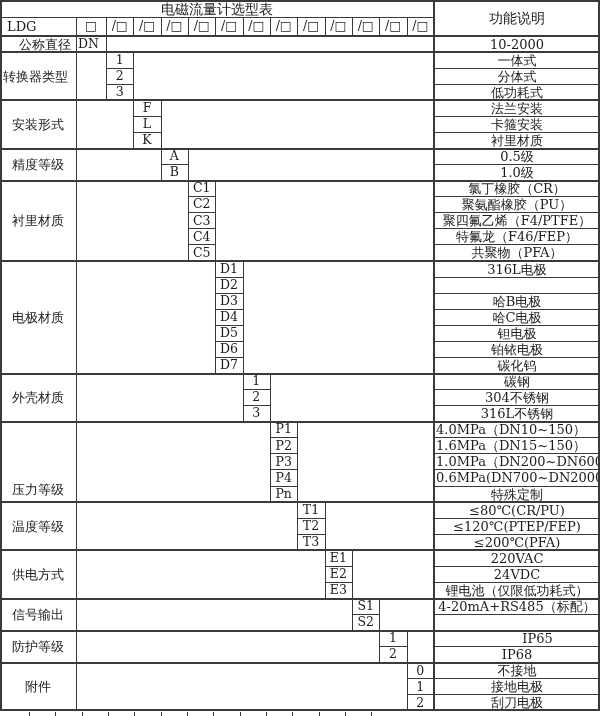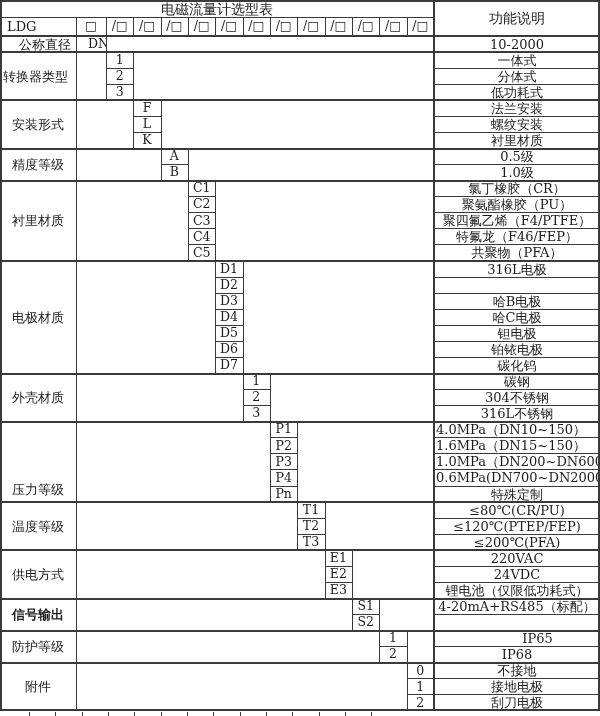--- a/index.html
+++ b/index.html
@@ -32,21 +32,21 @@
     <div class="cell code" style="left: 215.333px; top: 17px; width: 27.3333px; height: 19px;">/□</div>
     <div class="cell code" style="left: 242.667px; top: 17px; width: 27.3333px; height: 19px;">/□</div>
     <div class="cell code" style="left: 270px; top: 17px; width: 27.3333px; height: 19px;">/□</div>
     <div class="cell code" style="left: 297.333px; top: 17px; width: 27.3333px; height: 19px;">/□</div>
     <div class="cell code" style="left: 324.667px; top: 17px; width: 27.3333px; height: 19px;">/□</div>
     <div class="cell code" style="left: 352px; top: 17px; width: 27.3333px; height: 19px;">/□</div>
     <div class="cell code" style="left: 379.333px; top: 17px; width: 27.3333px; height: 19px;">/□</div>
     <div class="cell code" style="left: 406.667px; top: 17px; width: 27.3333px; height: 19px;">/□</div>
     <div class="cell" style="left: 0px; top: 36px; width: 76px; height: 16.0714px; justify-content: flex-start; padding-left: 19px;">公称直径</div>
     <div class="cell" style="left: 106px; top: 36px; width: 328px; height: 16.0714px;"></div>
-    <div class="cell code" style="left: 76px; top: 36px; width: 30px; height: 16.0714px; justify-content: flex-start; padding-left: 12px;">DN</div>
+    <div class="cell code" style="left: 76px; top: 36px; width: 30px; height: 16.0714px; justify-content: flex-start; padding-left: 2px;">DN</div>
     <div class="cell" style="left: 434px; top: 36px; width: 166px; height: 16.0714px;">10-2000</div>
     <div class="gline" style="left: 0px; top: 35px; width: 600px; height: 2px; background: rgb(58, 58, 58);"></div>
     <div class="gline" style="left: 76px; top: 36px; width: 1px; height: 16.0714px; background: rgb(58, 58, 58);"></div>
     <div class="gline" style="left: 106px; top: 36px; width: 1px; height: 16.0714px; background: rgb(58, 58, 58);"></div>
     <div class="cell" style="left: 0px; top: 52.0714px; width: 76px; height: 48.2143px; justify-content: flex-start; padding-left: 3px;">转换器类型</div>
     <div class="cell" style="left: 76px; top: 52.0714px; width: 30px; height: 48.2143px;"></div>
     <div class="cell" style="left: 133.333px; top: 52.0714px; width: 300.667px; height: 48.2143px;"></div>
     <div class="cell code" style="left: 106px; top: 52.0714px; width: 27.3333px; height: 16.0714px;">1</div>
     <div class="cell" style="left: 434px; top: 52.0714px; width: 166px; height: 16.0714px;">一体式</div>
     <div class="cell code" style="left: 106px; top: 68.1429px; width: 27.3333px; height: 16.0714px;">2</div>
@@ -59,21 +59,21 @@
     <div class="gline" style="left: 434px; top: 83.7143px; width: 166px; height: 1px; background: rgb(58, 58, 58);"></div>
     <div class="gline" style="left: 0px; top: 51.0714px; width: 600px; height: 2px; background: rgb(58, 58, 58);"></div>
     <div class="gline" style="left: 106px; top: 52.0714px; width: 1px; height: 48.2143px; background: rgb(58, 58, 58);"></div>
     <div class="gline" style="left: 133.333px; top: 52.0714px; width: 1px; height: 48.2143px; background: rgb(58, 58, 58);"></div>
     <div class="cell" style="left: 0px; top: 100.286px; width: 76px; height: 48.2143px;">安装形式</div>
     <div class="cell" style="left: 76px; top: 100.286px; width: 57.3333px; height: 48.2143px;"></div>
     <div class="cell" style="left: 160.667px; top: 100.286px; width: 273.333px; height: 48.2143px;"></div>
     <div class="cell code" style="left: 133.333px; top: 100.286px; width: 27.3333px; height: 16.0714px;">F</div>
     <div class="cell" style="left: 434px; top: 100.286px; width: 166px; height: 16.0714px;">法兰安装</div>
     <div class="cell code" style="left: 133.333px; top: 116.357px; width: 27.3333px; height: 16.0714px;">L</div>
-    <div class="cell" style="left: 434px; top: 116.357px; width: 166px; height: 16.0714px;">螺纹安装</div>
+    <div class="cell" style="left: 434px; top: 116.357px; width: 166px; height: 16.0714px;">卡箍安装</div>
     <div class="gline" style="left: 133.333px; top: 115.857px; width: 27.3333px; height: 1px; background: rgb(58, 58, 58);"></div>
     <div class="gline" style="left: 434px; top: 115.857px; width: 166px; height: 1px; background: rgb(58, 58, 58);"></div>
     <div class="cell code" style="left: 133.333px; top: 132.429px; width: 27.3333px; height: 16.0714px;">K</div>
     <div class="cell" style="left: 434px; top: 132.429px; width: 166px; height: 16.0714px;">衬里材质</div>
     <div class="gline" style="left: 133.333px; top: 131.929px; width: 27.3333px; height: 1px; background: rgb(58, 58, 58);"></div>
     <div class="gline" style="left: 434px; top: 131.929px; width: 166px; height: 1px; background: rgb(58, 58, 58);"></div>
     <div class="gline" style="left: 0px; top: 99.2857px; width: 600px; height: 2px; background: rgb(58, 58, 58);"></div>
     <div class="gline" style="left: 133.333px; top: 100.286px; width: 1px; height: 48.2143px; background: rgb(58, 58, 58);"></div>
     <div class="gline" style="left: 160.667px; top: 100.286px; width: 1px; height: 48.2143px; background: rgb(58, 58, 58);"></div>
     <div class="cell" style="left: 0px; top: 148.5px; width: 76px; height: 32.1429px;">精度等级</div>
@@ -208,21 +208,21 @@
     <div class="cell" style="left: 434px; top: 566.357px; width: 166px; height: 16.0714px;">24VDC</div>
     <div class="gline" style="left: 324.667px; top: 565.857px; width: 27.3333px; height: 1px; background: rgb(58, 58, 58);"></div>
     <div class="gline" style="left: 434px; top: 565.857px; width: 166px; height: 1px; background: rgb(58, 58, 58);"></div>
     <div class="cell code" style="left: 324.667px; top: 582.429px; width: 27.3333px; height: 16.0714px;">E3</div>
     <div class="cell" style="left: 434px; top: 582.429px; width: 166px; height: 16.0714px;">锂电池（仅限低功耗式）</div>
     <div class="gline" style="left: 324.667px; top: 581.929px; width: 27.3333px; height: 1px; background: rgb(58, 58, 58);"></div>
     <div class="gline" style="left: 434px; top: 581.929px; width: 166px; height: 1px; background: rgb(58, 58, 58);"></div>
     <div class="gline" style="left: 0px; top: 549.286px; width: 600px; height: 2px; background: rgb(58, 58, 58);"></div>
     <div class="gline" style="left: 324.667px; top: 550.286px; width: 1px; height: 48.2143px; background: rgb(58, 58, 58);"></div>
     <div class="gline" style="left: 352px; top: 550.286px; width: 1px; height: 48.2143px; background: rgb(58, 58, 58);"></div>
-    <div class="cell" style="left: 0px; top: 598.5px; width: 76px; height: 32.1429px; font-weight: bold;">信号输出</div>
+    <div class="cell" style="left: 0px; top: 598.5px; width: 76px; height: 32.1429px;">信号输出</div>
     <div class="cell" style="left: 76px; top: 598.5px; width: 276px; height: 32.1429px;"></div>
     <div class="cell" style="left: 379.333px; top: 598.5px; width: 54.6667px; height: 32.1429px;"></div>
     <div class="cell code" style="left: 352px; top: 598.5px; width: 27.3333px; height: 16.0714px;">S1</div>
     <div class="cell" style="left: 434px; top: 598.5px; width: 166px; height: 16.0714px;">4-20mA+RS485（标配）</div>
     <div class="cell code" style="left: 352px; top: 614.571px; width: 27.3333px; height: 16.0714px;">S2</div>
     <div class="gline" style="left: 352px; top: 614.071px; width: 27.3333px; height: 1px; background: rgb(58, 58, 58);"></div>
     <div class="gline" style="left: 434px; top: 614.071px; width: 166px; height: 1px; background: rgb(58, 58, 58);"></div>
     <div class="gline" style="left: 0px; top: 597.5px; width: 600px; height: 2px; background: rgb(58, 58, 58);"></div>
     <div class="gline" style="left: 352px; top: 598.5px; width: 1px; height: 32.1429px; background: rgb(58, 58, 58);"></div>
     <div class="gline" style="left: 379.333px; top: 598.5px; width: 1px; height: 32.1429px; background: rgb(58, 58, 58);"></div>

